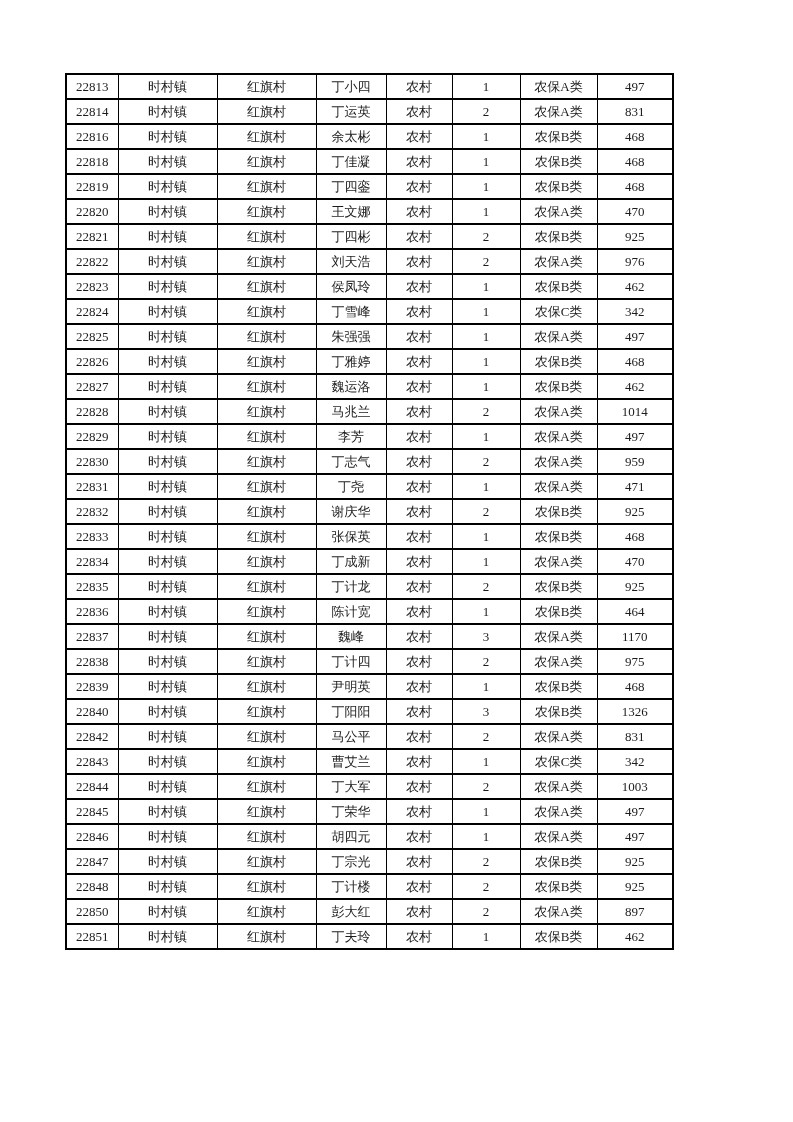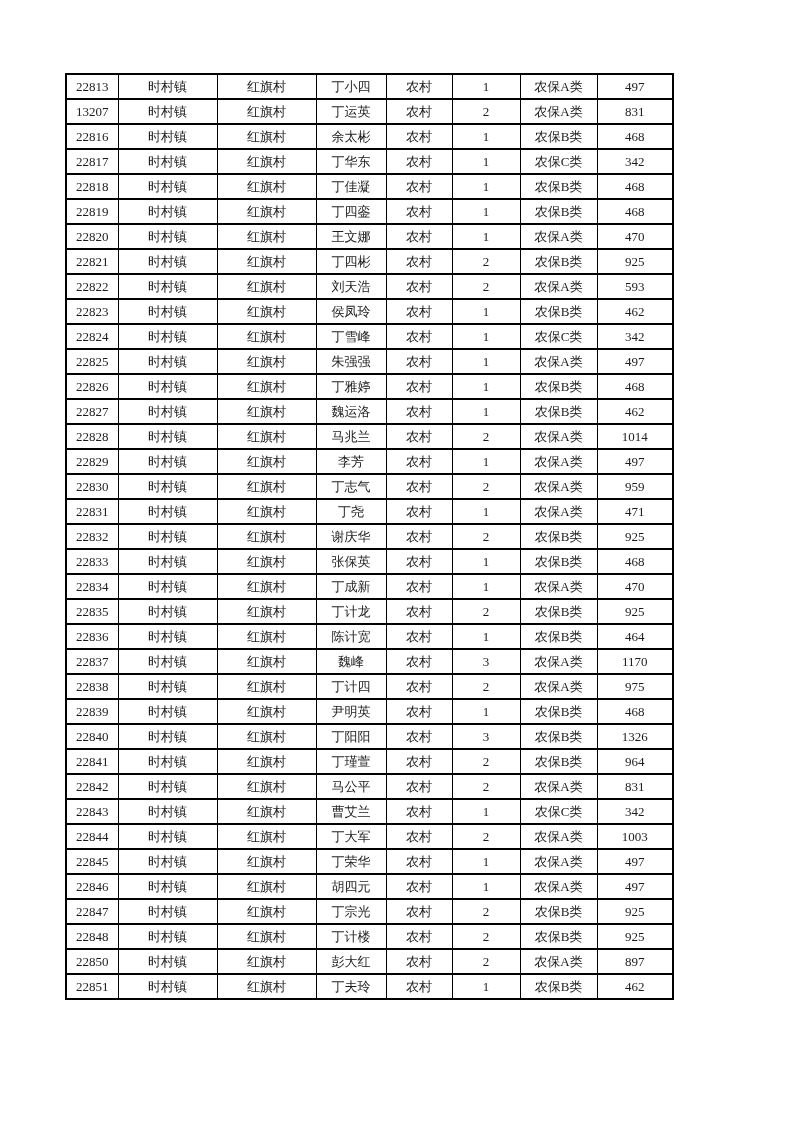--- a/index.html
+++ b/index.html
@@ -60,230 +60,220 @@
           <td>22813</td>
           <td>时村镇</td>
           <td>红旗村</td>
           <td>丁小四</td>
           <td>农村</td>
           <td>1</td>
           <td>农保A类</td>
           <td>497</td>
         </tr>
         <tr>
-          <td>13207</td>
+          <td>22814</td>
           <td>时村镇</td>
           <td>红旗村</td>
           <td>丁运英</td>
           <td>农村</td>
           <td>2</td>
           <td>农保A类</td>
           <td>831</td>
         </tr>
         <tr>
           <td>22816</td>
           <td>时村镇</td>
           <td>红旗村</td>
           <td>余太彬</td>
           <td>农村</td>
           <td>1</td>
           <td>农保B类</td>
           <td>468</td>
         </tr>
         <tr>
-          <td>22817</td>
-          <td>时村镇</td>
-          <td>红旗村</td>
-          <td>丁华东</td>
+          <td>22818</td>
+          <td>时村镇</td>
+          <td>红旗村</td>
+          <td>丁佳凝</td>
+          <td>农村</td>
+          <td>1</td>
+          <td>农保B类</td>
+          <td>468</td>
+        </tr>
+        <tr>
+          <td>22819</td>
+          <td>时村镇</td>
+          <td>红旗村</td>
+          <td>丁四銮</td>
+          <td>农村</td>
+          <td>1</td>
+          <td>农保B类</td>
+          <td>468</td>
+        </tr>
+        <tr>
+          <td>22820</td>
+          <td>时村镇</td>
+          <td>红旗村</td>
+          <td>王文娜</td>
+          <td>农村</td>
+          <td>1</td>
+          <td>农保A类</td>
+          <td>470</td>
+        </tr>
+        <tr>
+          <td>22821</td>
+          <td>时村镇</td>
+          <td>红旗村</td>
+          <td>丁四彬</td>
+          <td>农村</td>
+          <td>2</td>
+          <td>农保B类</td>
+          <td>925</td>
+        </tr>
+        <tr>
+          <td>22822</td>
+          <td>时村镇</td>
+          <td>红旗村</td>
+          <td>刘天浩</td>
+          <td>农村</td>
+          <td>2</td>
+          <td>农保A类</td>
+          <td>976</td>
+        </tr>
+        <tr>
+          <td>22823</td>
+          <td>时村镇</td>
+          <td>红旗村</td>
+          <td>侯凤玲</td>
+          <td>农村</td>
+          <td>1</td>
+          <td>农保B类</td>
+          <td>462</td>
+        </tr>
+        <tr>
+          <td>22824</td>
+          <td>时村镇</td>
+          <td>红旗村</td>
+          <td>丁雪峰</td>
           <td>农村</td>
           <td>1</td>
           <td>农保C类</td>
           <td>342</td>
         </tr>
         <tr>
-          <td>22818</td>
-          <td>时村镇</td>
-          <td>红旗村</td>
-          <td>丁佳凝</td>
-          <td>农村</td>
-          <td>1</td>
-          <td>农保B类</td>
-          <td>468</td>
-        </tr>
-        <tr>
-          <td>22819</td>
-          <td>时村镇</td>
-          <td>红旗村</td>
-          <td>丁四銮</td>
-          <td>农村</td>
-          <td>1</td>
-          <td>农保B类</td>
-          <td>468</td>
-        </tr>
-        <tr>
-          <td>22820</td>
-          <td>时村镇</td>
-          <td>红旗村</td>
-          <td>王文娜</td>
+          <td>22825</td>
+          <td>时村镇</td>
+          <td>红旗村</td>
+          <td>朱强强</td>
+          <td>农村</td>
+          <td>1</td>
+          <td>农保A类</td>
+          <td>497</td>
+        </tr>
+        <tr>
+          <td>22826</td>
+          <td>时村镇</td>
+          <td>红旗村</td>
+          <td>丁雅婷</td>
+          <td>农村</td>
+          <td>1</td>
+          <td>农保B类</td>
+          <td>468</td>
+        </tr>
+        <tr>
+          <td>22827</td>
+          <td>时村镇</td>
+          <td>红旗村</td>
+          <td>魏运洛</td>
+          <td>农村</td>
+          <td>1</td>
+          <td>农保B类</td>
+          <td>462</td>
+        </tr>
+        <tr>
+          <td>22828</td>
+          <td>时村镇</td>
+          <td>红旗村</td>
+          <td>马兆兰</td>
+          <td>农村</td>
+          <td>2</td>
+          <td>农保A类</td>
+          <td>1014</td>
+        </tr>
+        <tr>
+          <td>22829</td>
+          <td>时村镇</td>
+          <td>红旗村</td>
+          <td>李芳</td>
+          <td>农村</td>
+          <td>1</td>
+          <td>农保A类</td>
+          <td>497</td>
+        </tr>
+        <tr>
+          <td>22830</td>
+          <td>时村镇</td>
+          <td>红旗村</td>
+          <td>丁志气</td>
+          <td>农村</td>
+          <td>2</td>
+          <td>农保A类</td>
+          <td>959</td>
+        </tr>
+        <tr>
+          <td>22831</td>
+          <td>时村镇</td>
+          <td>红旗村</td>
+          <td>丁尧</td>
+          <td>农村</td>
+          <td>1</td>
+          <td>农保A类</td>
+          <td>471</td>
+        </tr>
+        <tr>
+          <td>22832</td>
+          <td>时村镇</td>
+          <td>红旗村</td>
+          <td>谢庆华</td>
+          <td>农村</td>
+          <td>2</td>
+          <td>农保B类</td>
+          <td>925</td>
+        </tr>
+        <tr>
+          <td>22833</td>
+          <td>时村镇</td>
+          <td>红旗村</td>
+          <td>张保英</td>
+          <td>农村</td>
+          <td>1</td>
+          <td>农保B类</td>
+          <td>468</td>
+        </tr>
+        <tr>
+          <td>22834</td>
+          <td>时村镇</td>
+          <td>红旗村</td>
+          <td>丁成新</td>
           <td>农村</td>
           <td>1</td>
           <td>农保A类</td>
           <td>470</td>
         </tr>
         <tr>
-          <td>22821</td>
-          <td>时村镇</td>
-          <td>红旗村</td>
-          <td>丁四彬</td>
+          <td>22835</td>
+          <td>时村镇</td>
+          <td>红旗村</td>
+          <td>丁计龙</td>
           <td>农村</td>
           <td>2</td>
           <td>农保B类</td>
           <td>925</td>
         </tr>
         <tr>
-          <td>22822</td>
-          <td>时村镇</td>
-          <td>红旗村</td>
-          <td>刘天浩</td>
-          <td>农村</td>
-          <td>2</td>
-          <td>农保A类</td>
-          <td>593</td>
-        </tr>
-        <tr>
-          <td>22823</td>
-          <td>时村镇</td>
-          <td>红旗村</td>
-          <td>侯凤玲</td>
-          <td>农村</td>
-          <td>1</td>
-          <td>农保B类</td>
-          <td>462</td>
-        </tr>
-        <tr>
-          <td>22824</td>
-          <td>时村镇</td>
-          <td>红旗村</td>
-          <td>丁雪峰</td>
-          <td>农村</td>
-          <td>1</td>
-          <td>农保C类</td>
-          <td>342</td>
-        </tr>
-        <tr>
-          <td>22825</td>
-          <td>时村镇</td>
-          <td>红旗村</td>
-          <td>朱强强</td>
-          <td>农村</td>
-          <td>1</td>
-          <td>农保A类</td>
-          <td>497</td>
-        </tr>
-        <tr>
-          <td>22826</td>
-          <td>时村镇</td>
-          <td>红旗村</td>
-          <td>丁雅婷</td>
-          <td>农村</td>
-          <td>1</td>
-          <td>农保B类</td>
-          <td>468</td>
-        </tr>
-        <tr>
-          <td>22827</td>
-          <td>时村镇</td>
-          <td>红旗村</td>
-          <td>魏运洛</td>
-          <td>农村</td>
-          <td>1</td>
-          <td>农保B类</td>
-          <td>462</td>
-        </tr>
-        <tr>
-          <td>22828</td>
-          <td>时村镇</td>
-          <td>红旗村</td>
-          <td>马兆兰</td>
-          <td>农村</td>
-          <td>2</td>
-          <td>农保A类</td>
-          <td>1014</td>
-        </tr>
-        <tr>
-          <td>22829</td>
-          <td>时村镇</td>
-          <td>红旗村</td>
-          <td>李芳</td>
-          <td>农村</td>
-          <td>1</td>
-          <td>农保A类</td>
-          <td>497</td>
-        </tr>
-        <tr>
-          <td>22830</td>
-          <td>时村镇</td>
-          <td>红旗村</td>
-          <td>丁志气</td>
-          <td>农村</td>
-          <td>2</td>
-          <td>农保A类</td>
-          <td>959</td>
-        </tr>
-        <tr>
-          <td>22831</td>
-          <td>时村镇</td>
-          <td>红旗村</td>
-          <td>丁尧</td>
-          <td>农村</td>
-          <td>1</td>
-          <td>农保A类</td>
-          <td>471</td>
-        </tr>
-        <tr>
-          <td>22832</td>
-          <td>时村镇</td>
-          <td>红旗村</td>
-          <td>谢庆华</td>
-          <td>农村</td>
-          <td>2</td>
-          <td>农保B类</td>
-          <td>925</td>
-        </tr>
-        <tr>
-          <td>22833</td>
-          <td>时村镇</td>
-          <td>红旗村</td>
-          <td>张保英</td>
-          <td>农村</td>
-          <td>1</td>
-          <td>农保B类</td>
-          <td>468</td>
-        </tr>
-        <tr>
-          <td>22834</td>
-          <td>时村镇</td>
-          <td>红旗村</td>
-          <td>丁成新</td>
-          <td>农村</td>
-          <td>1</td>
-          <td>农保A类</td>
-          <td>470</td>
-        </tr>
-        <tr>
-          <td>22835</td>
-          <td>时村镇</td>
-          <td>红旗村</td>
-          <td>丁计龙</td>
-          <td>农村</td>
-          <td>2</td>
-          <td>农保B类</td>
-          <td>925</td>
-        </tr>
-        <tr>
           <td>22836</td>
           <td>时村镇</td>
           <td>红旗村</td>
           <td>陈计宽</td>
           <td>农村</td>
           <td>1</td>
           <td>农保B类</td>
           <td>464</td>
         </tr>
         <tr>
@@ -318,30 +308,20 @@
         </tr>
         <tr>
           <td>22840</td>
           <td>时村镇</td>
           <td>红旗村</td>
           <td>丁阳阳</td>
           <td>农村</td>
           <td>3</td>
           <td>农保B类</td>
           <td>1326</td>
-        </tr>
-        <tr>
-          <td>22841</td>
-          <td>时村镇</td>
-          <td>红旗村</td>
-          <td>丁瑾萱</td>
-          <td>农村</td>
-          <td>2</td>
-          <td>农保B类</td>
-          <td>964</td>
         </tr>
         <tr>
           <td>22842</td>
           <td>时村镇</td>
           <td>红旗村</td>
           <td>马公平</td>
           <td>农村</td>
           <td>2</td>
           <td>农保A类</td>
           <td>831</td>

